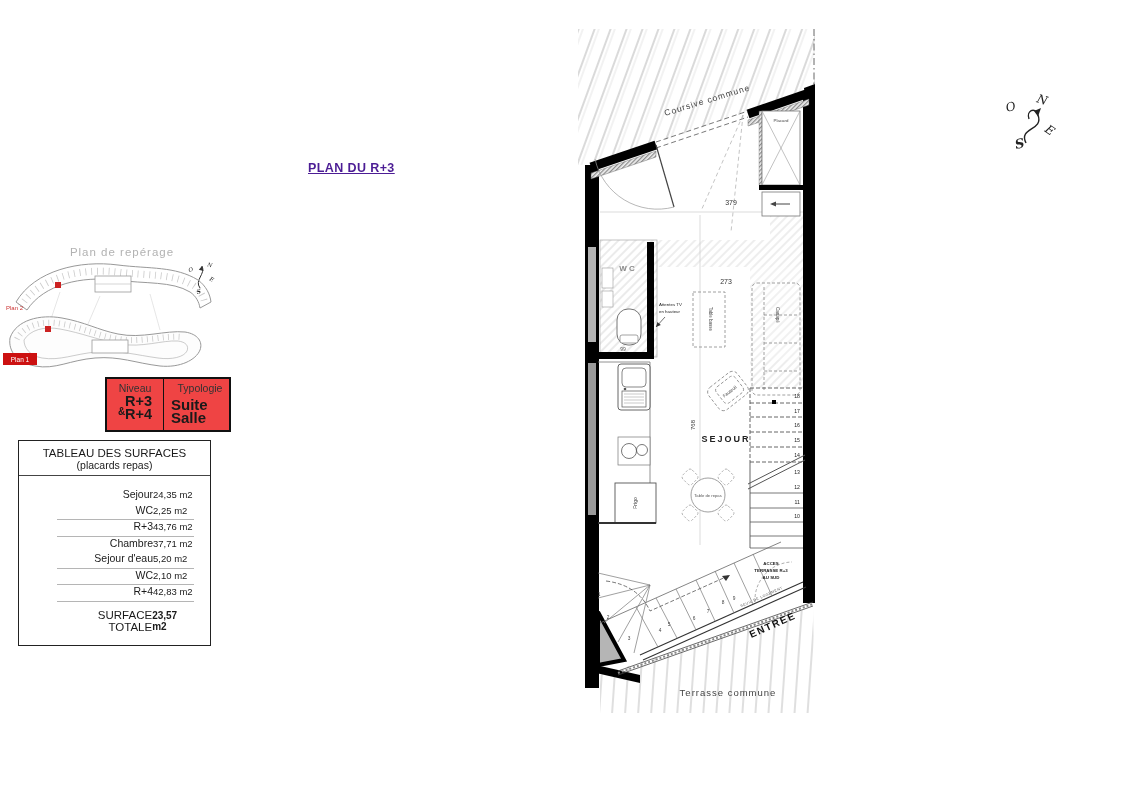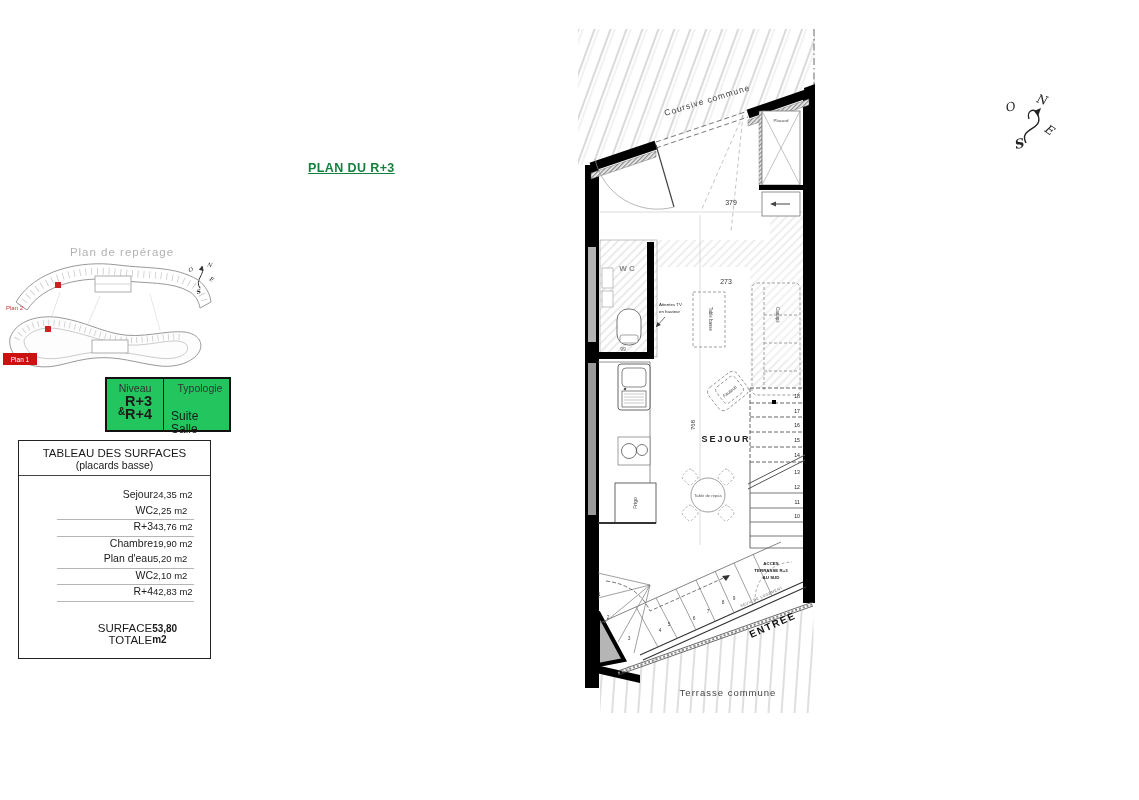--- a/index.html
+++ b/index.html
@@ -1,43 +1,43 @@
 <!DOCTYPE html>
 <html><head>
 <meta charset="utf-8">
 <style>
   html,body{margin:0;padding:0;background:#fff;}
   #canvas{position:relative;width:1139px;height:800px;background:#ffffff;overflow:hidden;
           font-family:"Liberation Sans",sans-serif;color:#1a1a1a;}
   .abs{position:absolute;}
   
-  #plan-title{left:308px;top:161px;font-size:12.5px;font-weight:bold;text-decoration:underline;letter-spacing:.4px;color:#15803d;}
+  #plan-title{left:308px;top:161px;font-size:12.5px;font-weight:bold;text-decoration:underline;letter-spacing:.4px;color:#4c1d95;}
   
-  #level-table{left:105px;top:377px;width:126px;height:55px;border:2px solid #111;display:flex;box-sizing:border-box;background:#22c55e;}
+  #level-table{left:105px;top:377px;width:126px;height:55px;border:2px solid #111;display:flex;box-sizing:border-box;background:#ef4444;}
   #level-table .col{box-sizing:border-box;padding-top:3px;}
   #level-table .col.left{width:57px;border-right:1.5px solid #111;text-align:center;}
   #level-table .col.right{flex:1;padding-left:7px;}
   .tbl-head{font-size:10.5px;color:#333;}
   #level-table .col.right .tbl-head{text-align:center;}
   .lvl-wrap{display:flex;justify-content:center;align-items:center;margin-top:1px;}
   .lvl-amp{font-size:10px;font-weight:bold;margin-top:8px;}
   .lvl-lines{font-size:14.5px;font-weight:bold;line-height:12.5px;text-align:left;}
-  .typ-lines{font-size:12px;font-weight:normal;line-height:12.5px;margin-top:16px;}
+  .typ-lines{font-size:15px;font-weight:bold;line-height:12.5px;margin-top:5px;}
   
   #surface-table{left:18px;top:440px;width:193px;border:1.5px solid #222;box-sizing:border-box;background:#fff;padding-bottom:12px;}
   #surface-table .hdr{text-align:center;padding:6px 0 4px 0;border-bottom:1px solid #444;}
   #surface-table .hdr .t1{font-size:11.5px;}
   #surface-table .hdr .t2{font-size:10.5px;}
   .srows{margin:12px 16px 0 38px;}
   .srow{display:flex;align-items:baseline;height:15.5px;}
   .srow.sep{border-bottom:1px solid #b5b5b5;}
   .srow .lab{width:96px;text-align:right;font-size:10.5px;}
   .srow .val{font-size:9.5px;}
   .srow.total{height:auto;margin-top:7px;}
-  .srow.total .lab{font-size:11.5px;margin-top:13px;}
+  .srow.total .lab{font-size:11.5px;}
   .srow.total .val{font-size:10px;font-weight:bold;}
   svg text{font-family:"Liberation Sans",sans-serif;}
   svg .serif{font-family:"DejaVu Serif",serif;font-style:italic;}
 </style>
 </head>
 <body>
 
 <div id="canvas">
 
   <div class="abs" id="plan-title">PLAN DU R+3</div>
@@ -101,54 +101,54 @@
       <div class="typ-lines">
         <div>Suite</div>
         <div>Salle</div>
       </div>
     </div>
   </div>
 
   <div class="abs" id="surface-table">
     <div class="hdr">
       <div class="t1">TABLEAU DES SURFACES</div>
-      <div class="t2">(placards basse)</div>
+      <div class="t2">(placards repas)</div>
     </div>
     <div class="srows">
       <div class="srow">
         <span class="lab">Sejour</span>
           <span class="val">24,35 m2</span>
         </div>
       <div class="srow sep">
         <span class="lab">WC</span>
           <span class="val">2,25 m2</span>
         </div>
       <div class="srow sep">
         <span class="lab">R+3</span>
           <span class="val">43,76 m2</span>
         </div>
       <div class="srow">
         <span class="lab">Chambre</span>
-          <span class="val">19,90 m2</span>
-        </div>
-      <div class="srow sep">
-        <span class="lab">Plan d'eau</span>
+          <span class="val">37,71 m2</span>
+        </div>
+      <div class="srow sep">
+        <span class="lab">Sejour d'eau</span>
           <span class="val">5,20 m2</span>
         </div>
       <div class="srow sep">
         <span class="lab">WC</span>
           <span class="val">2,10 m2</span>
         </div>
       <div class="srow sep">
         <span class="lab">R+4</span>
           <span class="val">42,83 m2</span>
         </div>
       <div class="srow total">
         <span class="lab">SURFACE TOTALE</span>
-        <span class="val">53,80 m2</span>
+        <span class="val">23,57 m2</span>
         </div>
     </div>
   </div>
 
   <svg class="abs" style="left:1000px;top:85px" width="70" height="75" viewBox="0 0 70 75">
     <path d="M 26,58 C 18,42 44,46 38,30 C 35,21 26,26 29,34" stroke="#222" stroke-width="1.4" fill="none"></path>
     <path d="M 41,23 l -7,3 4,5.5 Z" fill="#222"></path>
     <text class="serif" x="36" y="17" font-size="12" fill="#222" transform="rotate(18 36 17)">N</text>
     <text class="serif" x="7" y="27" font-size="12" fill="#222" transform="rotate(-15 7 27)">O</text>
     <text class="serif" x="44" y="46" font-size="12" fill="#222" transform="rotate(35 44 46)">E</text>

